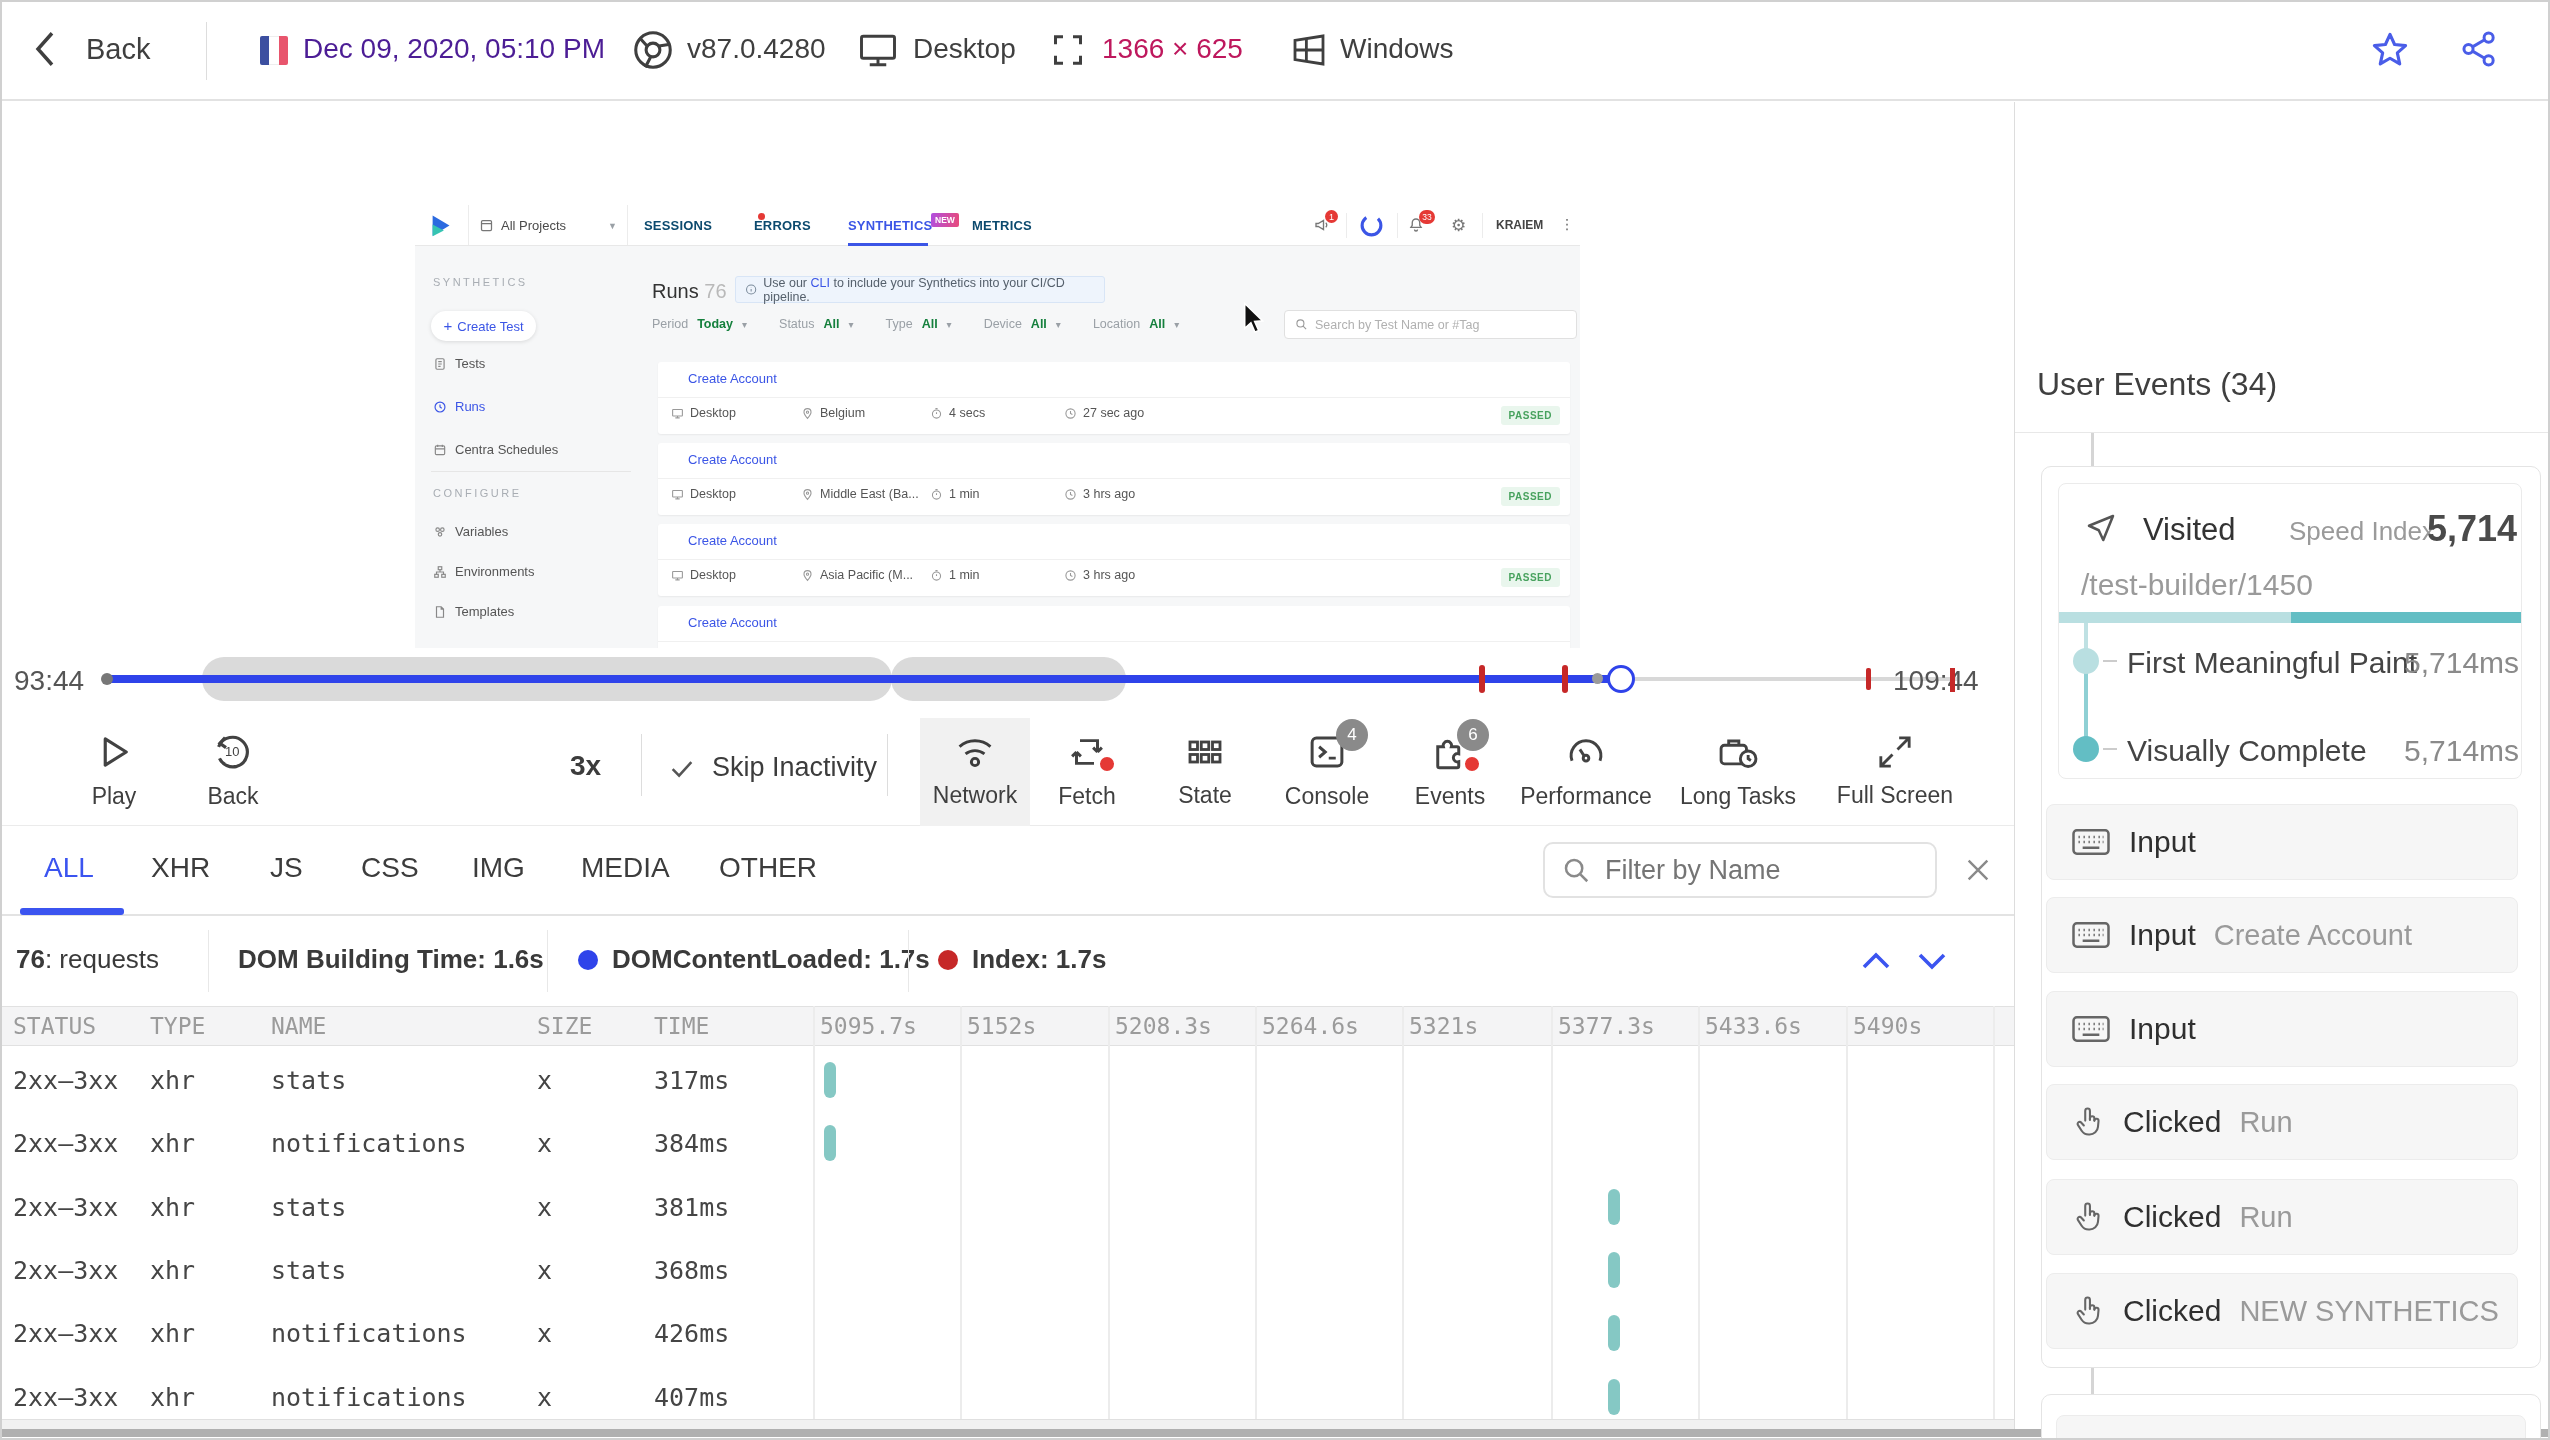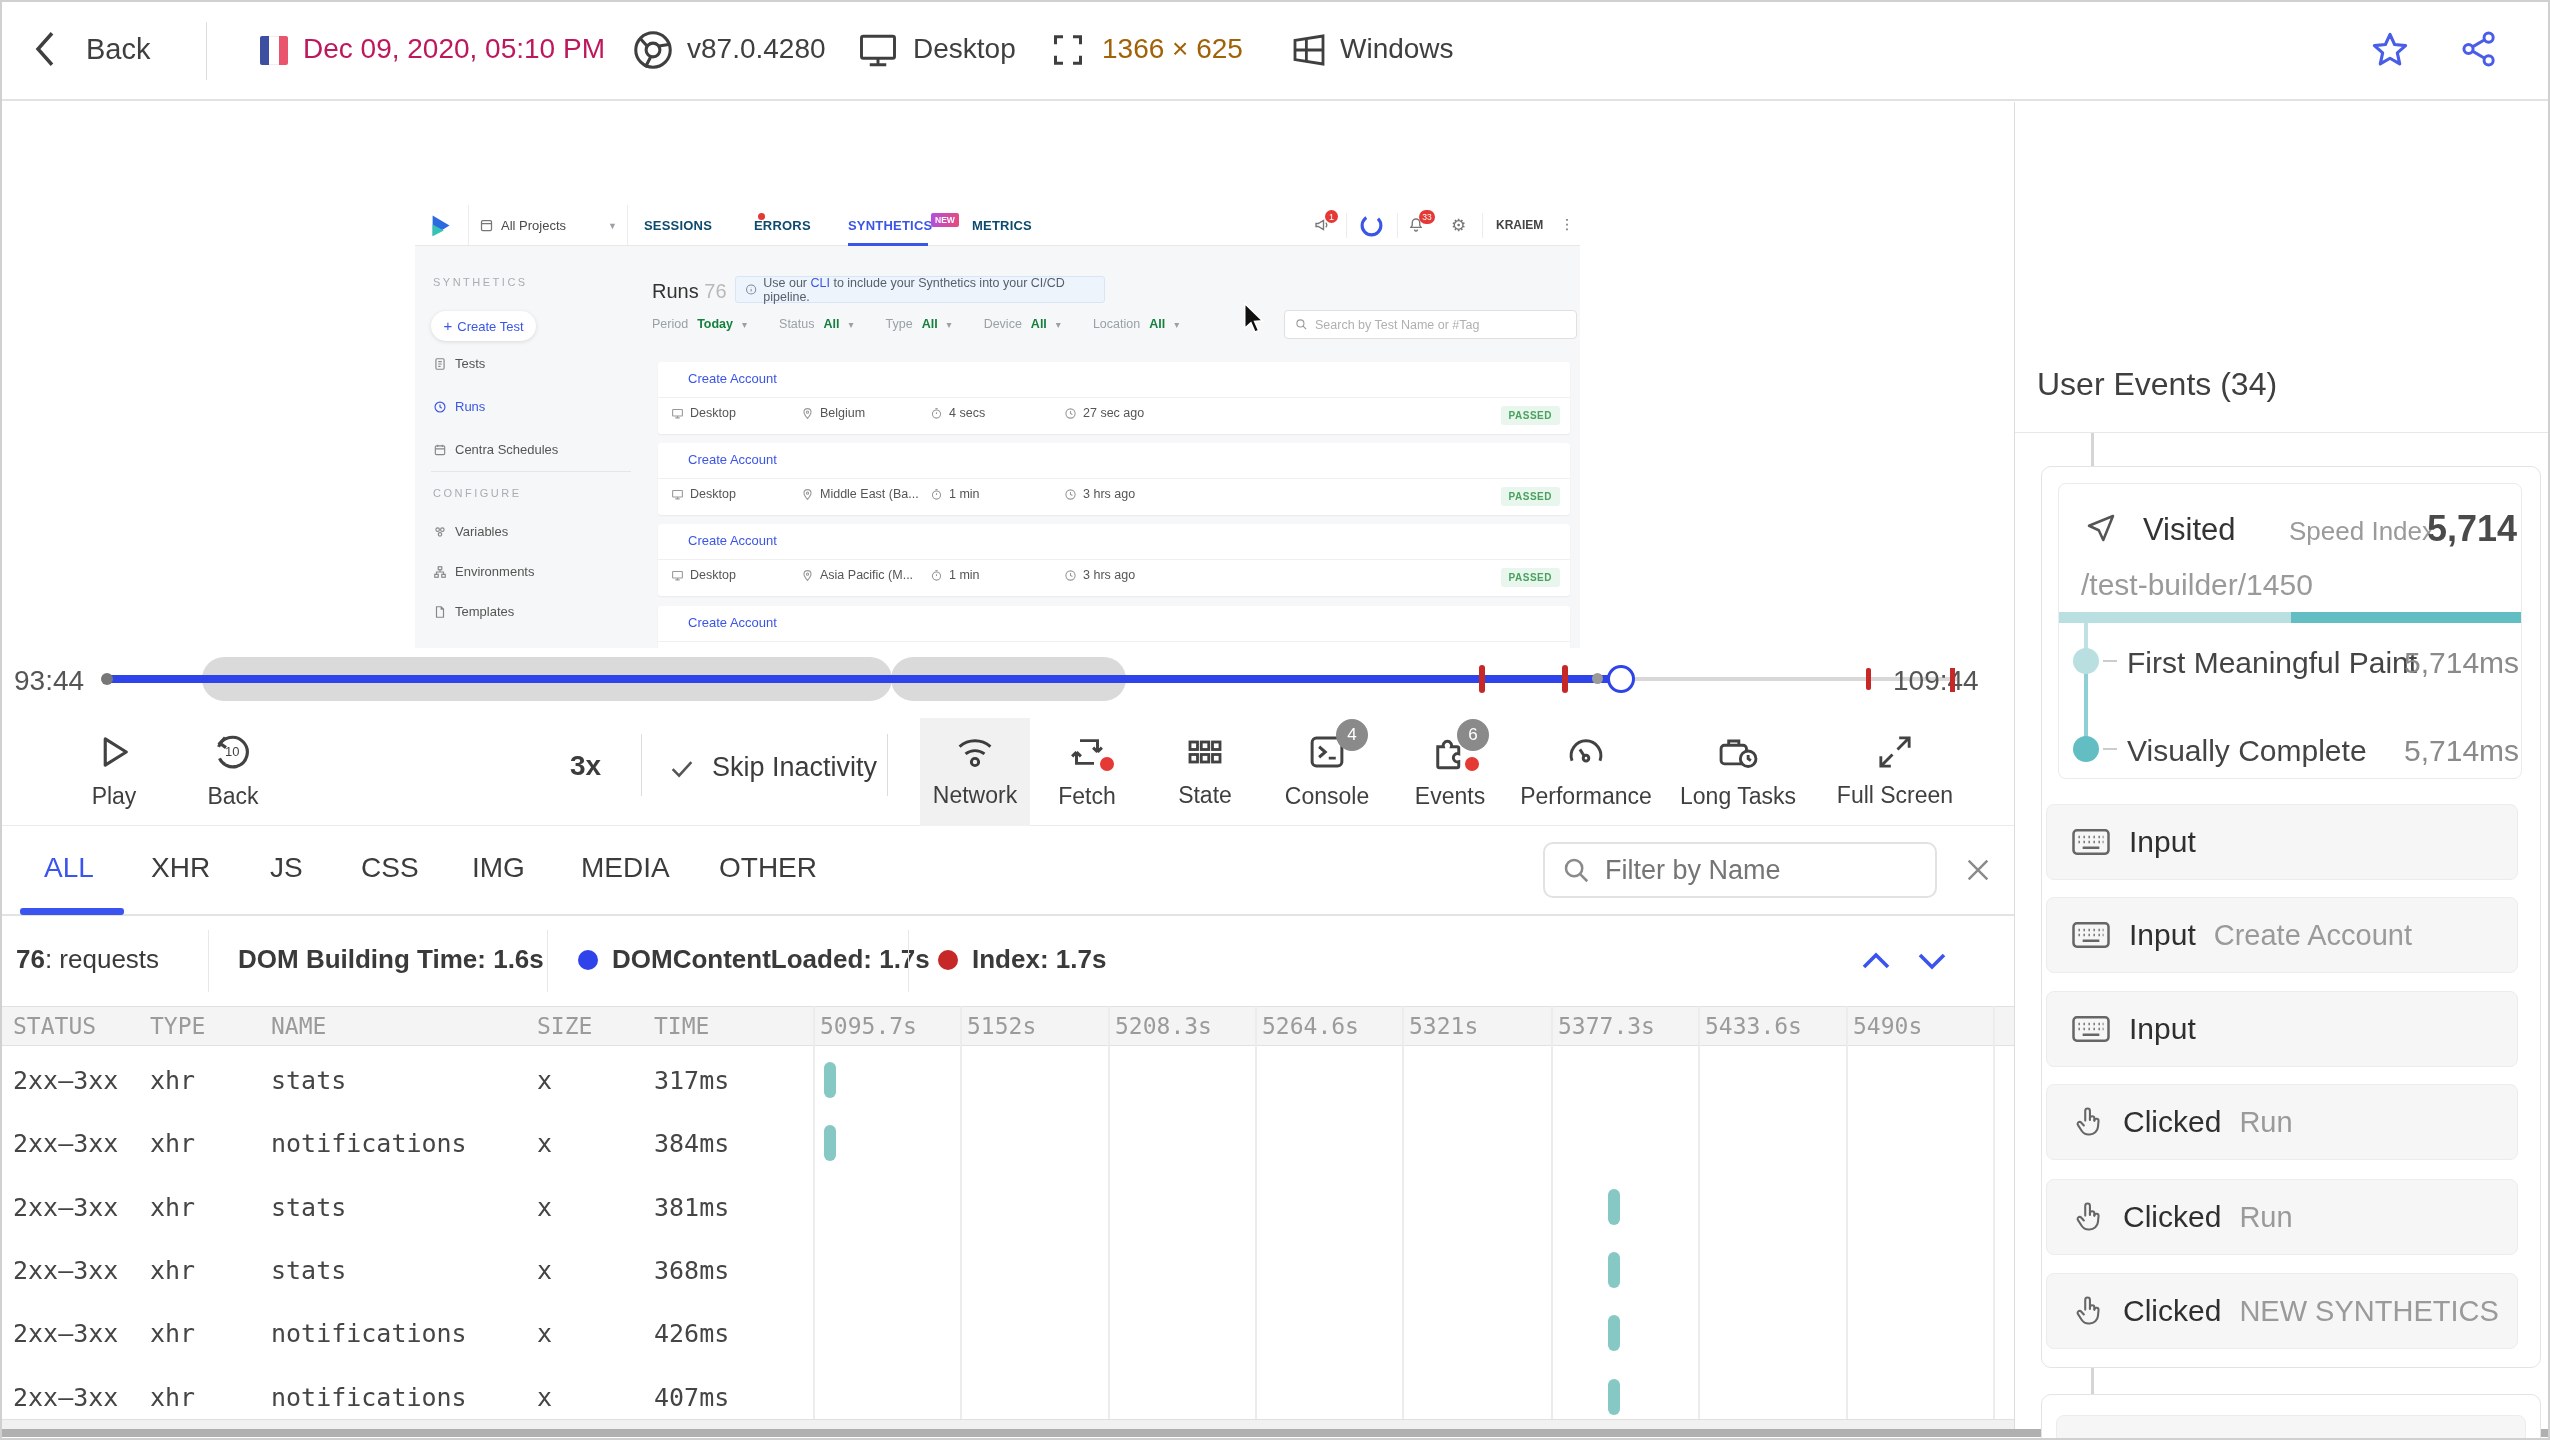--- a/index.html
+++ b/index.html
@@ -47,21 +47,21 @@
         </svg>
       </span>
     <span style="font-size:29px;color:#3f3f3f">Back</span>
   </div>
   <div class="vdiv" style="left:206px;top:22px;height:58px"></div>
   <div class="abs" style="left:260px;top:36px;width:28px;height:29px;display:flex;border-radius:2px;overflow:hidden">
     <div style="flex:1;background:#3c4fa0"></div>
       <div style="flex:1;background:#fff;border-top:1px solid #eee;border-bottom:1px solid #eee"></div>
       <div style="flex:1;background:#e8556d"></div>
   </div>
-  <span class="abs" style="left:303px;top:33px;font-size:28px;color:#be185d">Dec 09, 2020, 05:10 PM</span>
+  <span class="abs" style="left:303px;top:33px;font-size:28px;color:#4c1d95">Dec 09, 2020, 05:10 PM</span>
   <span class="abs" style="left:630px;top:27px">
       <svg width="46" height="46" viewBox="0 0 24 24" fill="none" stroke="#3f3f3f" stroke-width="1.6">
         <circle cx="12" cy="12" r="9"></circle>
         <circle cx="12" cy="12" r="3.6"></circle>
         <path d="M12 3 a9 9 0 0 1 7.8 4.5 M3.9 16.5 a9 9 0 0 1 0 -9 M12 21 a9 9 0 0 1 -7.8 -4.5" opacity="0"></path>
         <path d="M8.9 9.9 L5 5.6 M15.1 9.9 L21 9 M10.9 15.4 L8 21"></path>
       </svg>
     </span>
   <span class="abs" style="left:687px;top:33px;font-size:28px;color:#3f3f3f">v87.0.4280</span>
   <span class="abs" style="left:856px;top:28px">
@@ -69,21 +69,21 @@
         <rect x="3" y="4.5" width="18" height="12" rx="1"></rect>
         <path d="M12 16.5 v3.5 M7.5 20 h9"></path>
       </svg>
     </span>
   <span class="abs" style="left:913px;top:33px;font-size:28px;color:#3f3f3f">Desktop</span>
   <span class="abs" style="left:1048px;top:30px">
       <svg width="40" height="40" viewBox="0 0 24 24" fill="none" stroke="#3f3f3f" stroke-width="1.8">
         <path d="M9 4 H4.5 V8.5 M15 4 h4.5 V8.5 M9 20 H4.5 V15.5 M15 20 h4.5 V15.5"></path>
       </svg>
     </span>
-  <span class="abs" style="left:1102px;top:33px;font-size:28px;color:#a16207">1366 × 625</span>
+  <span class="abs" style="left:1102px;top:33px;font-size:28px;color:#be185d">1366 × 625</span>
   <span class="abs" style="left:1288px;top:29px">
       <svg width="42" height="42" viewBox="0 0 24 24" fill="none" stroke="#3f3f3f" stroke-width="1.6">
         <path d="M4 6.5 L20 4 V20 L4 17.5 Z"></path>
         <path d="M10.5 5.5 V18.5 M4 12 H20"></path>
       </svg>
     </span>
   <span class="abs" style="left:1340px;top:33px;font-size:28px;color:#3f3f3f">Windows</span>
   <span class="abs" style="left:2368px;top:28px;cursor:pointer">
       <svg width="44" height="44" viewBox="0 0 24 24" fill="none" stroke="#4a5de8" stroke-width="1.7" stroke-linejoin="round">
         <path d="M12 3.5 L14.5 9 L20.5 9.6 L16 13.6 L17.3 19.6 L12 16.5 L6.7 19.6 L8 13.6 L3.5 9.6 L9.5 9 Z"></path>

